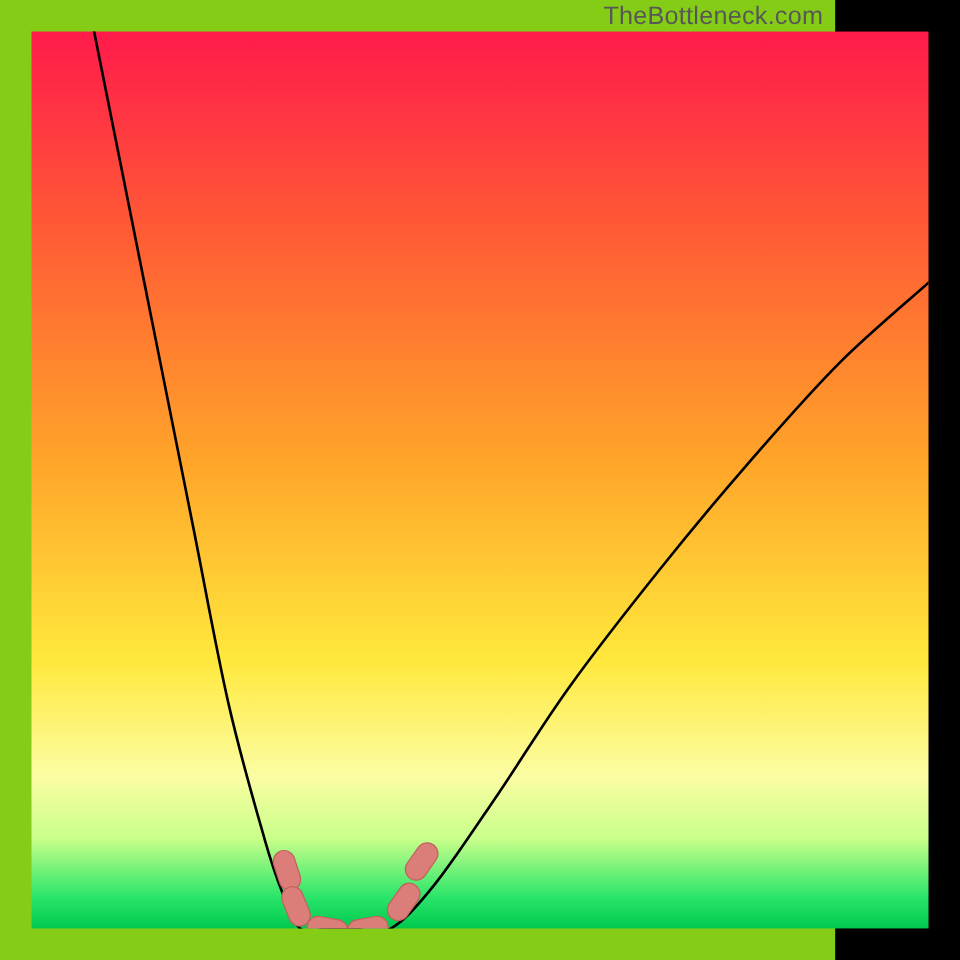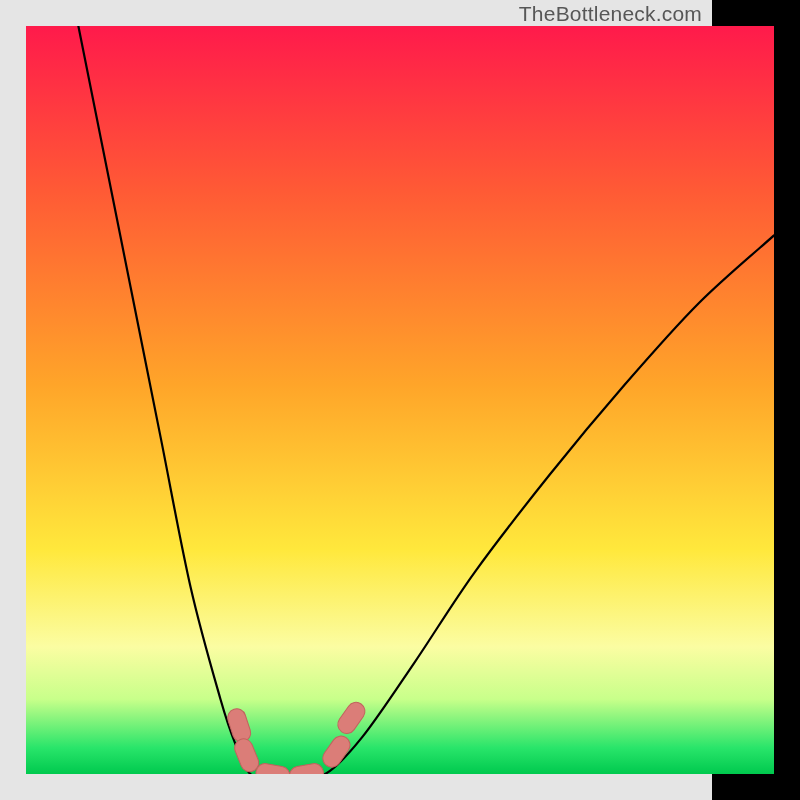--- a/index.html
+++ b/index.html
@@ -10,22 +10,21 @@
     background: #000;
     overflow: hidden;
     font-family: Arial, Helvetica, sans-serif;
   }
   .frame {
     position: absolute;
     left: 0;
     top: 0;
     width: 696px;
     height: 800px;
-    background: #e5e5e5;
-    padding-left: 16px;
+    background: #84cc16;
   }
   .plot {
     position: absolute;
     left: 26px;
     top: 26px;
     width: 748px;
     height: 748px;
     overflow: hidden;
   }
   .watermark {

